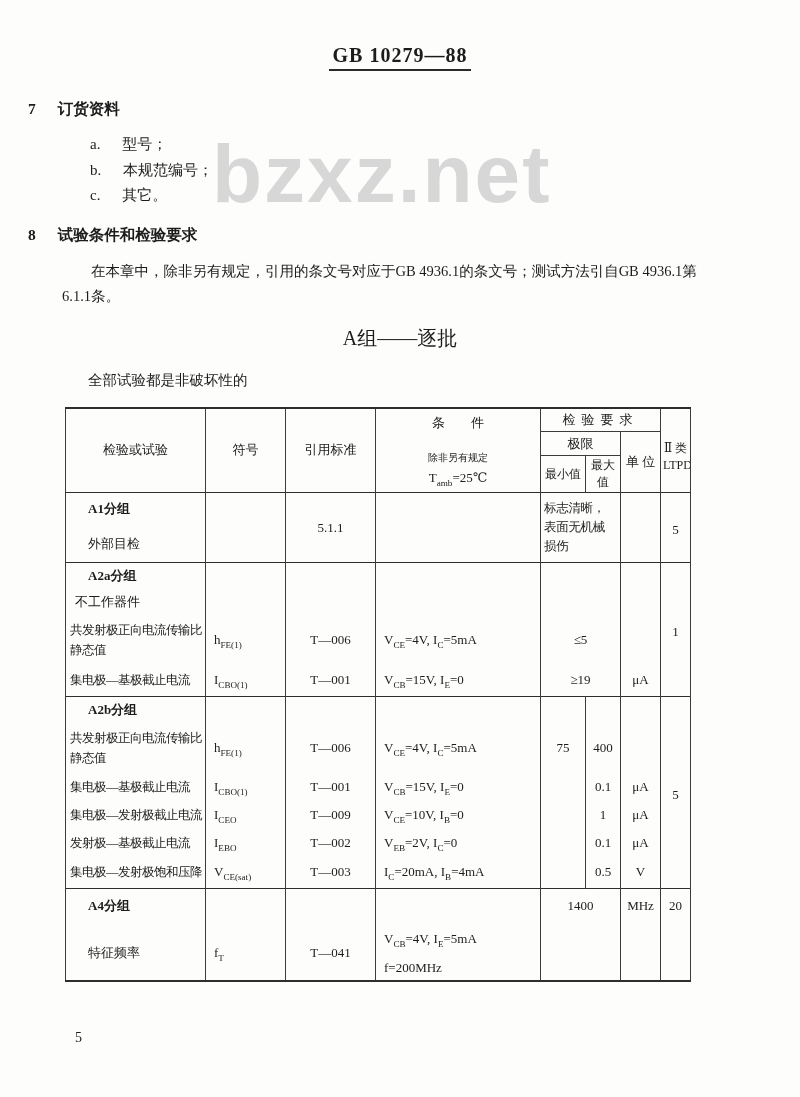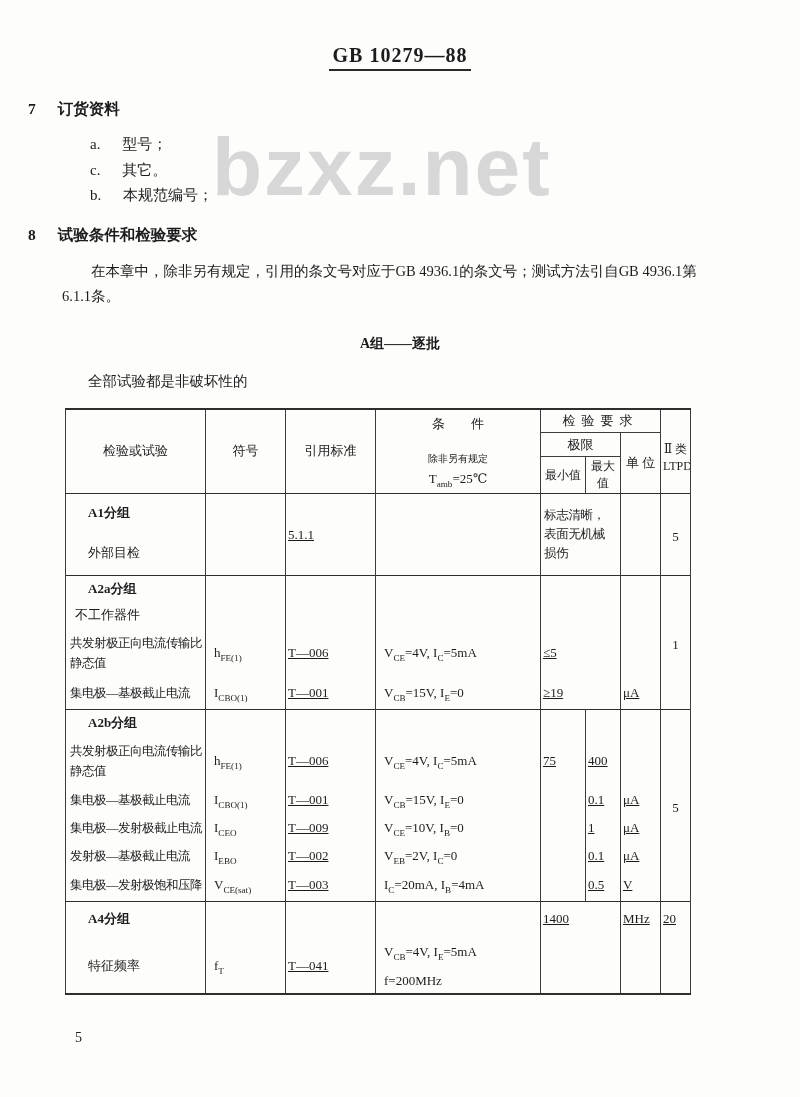--- a/index.html
+++ b/index.html
@@ -4,38 +4,38 @@
 <style>
   * { margin:0; padding:0; box-sizing:border-box; }
   html,body { background:#e8e8e8; }
   body { font-family:"Liberation Serif","DejaVu Serif",serif; color:#1c1c1c; }
   .page {
     position:relative; width:800px; height:1097px; margin:0 auto;
     background:#fdfdfc; overflow:hidden;
   }
   .content { position:relative; z-index:1; }
   .watermark {
-    position:absolute; z-index:0; top:120px; left:212px;
+    position:absolute; z-index:0; top:127px; left:212px;
     font-family:"Liberation Sans","DejaVu Sans",sans-serif;
     font-size:82px; font-weight:bold; letter-spacing:2px;
     color:#b9b9b9; opacity:.55; user-select:none;
   }
   .doc-number-wrap { padding-top:44px; text-align:center; }
   .doc-number {
     display:inline-block; font-weight:bold; font-size:20px; letter-spacing:1px;
     border-bottom:2px solid #2a2a2a; padding:0 4px 2px 4px;
   }
   .sec-heading { margin:28px 0 0 28px; font-weight:bold; font-size:15.5px; }
   .sec-heading .sec-num { margin-right:18px; }
   .order-list { margin:12px 0 0 90px; font-size:15px; line-height:25.5px; }
   .order-list .li-label { margin-right:18px; }
   .s8 { margin-top:16px; }
   .para { margin:13px 56px 0 62px; font-size:14.5px; line-height:25px; }
   .para .line1 { text-indent:29px; white-space:nowrap; }
-  .batch-title { margin-top:26px; text-align:center; font-weight:bold; font-size:14px; }
+  .batch-title { margin-top:16px; text-align:center; font-weight:normal; font-size:20px; }
   .batch-note { margin:19px 0 0 88px; font-size:14.5px; }
 
   table.spec {
     margin:17px 0 0 65px; width:625px; table-layout:fixed;
     border-collapse:collapse; font-size:13px; color:#1c1c1c;
     border-top:2px solid #2e2e2e; border-bottom:2px solid #2e2e2e;
   }
   table.spec td {
     border-left:1px solid #3c3c3c; border-right:1px solid #3c3c3c;
     vertical-align:middle; padding:1px 2px; overflow:hidden;
@@ -52,23 +52,23 @@
 
   tr.gstart td { border-top:1.5px solid #2e2e2e; }
   .h26{height:26px}.h28{height:28px}.h32{height:32px}.h34{height:34px}.h50{height:50px}.h58{height:58px}
   .c1 { text-align:left; }
   .gtitle { font-weight:bold; padding-left:22px !important; }
   .name { padding-left:4px !important; font-size:12.5px; letter-spacing:-0.5px; line-height:20px; }
   .indent1 { padding-left:22px !important; font-size:13px; }
   .indenth { padding-left:9px !important; font-size:13px; }
   .sym { padding-left:8px !important; }
   .cond { padding-left:8px !important; }
-  .ctr { text-align:left;text-decoration:underline; }
+  .ctr { text-align:center; }
   .ltpd { vertical-align:top; padding-top:6px !important; text-align:center; }
-  .reqtext { font-size:12.5px; line-height:19px; text-align:left; padding:12px 3px !important; letter-spacing:-0.3px; }
+  .reqtext { font-size:12.5px; line-height:19px; text-align:left; padding:6px 3px !important; letter-spacing:-0.3px; }
   .vtop { vertical-align:top; padding-top:5px !important; }
   .cond-line2 { margin-top:13px; }
   sub { font-size:0.7em; line-height:0; }
   .page-number { position:absolute; left:75px; top:1030px; font-size:14px; z-index:1; }
 </style>
 </head>
 <body>
 
 <div class="page">
   <div class="watermark">bzxz.net</div>
@@ -82,26 +82,26 @@
       <span class="sec-num">7</span>
       <span class="sec-title">订货资料</span>
     </div>
 
     <div class="order-list">
       <div class="list-item">
         <span class="li-label">a.</span>
         <span class="li-text">型号；</span>
       </div>
       <div class="list-item">
+        <span class="li-label">b.</span>
+        <span class="li-text">本规范编号；</span>
+      </div>
+      <div class="list-item">
         <span class="li-label">c.</span>
         <span class="li-text">其它。</span>
-      </div>
-      <div class="list-item">
-        <span class="li-label">b.</span>
-        <span class="li-text">本规范编号；</span>
       </div>
     </div>
 
     <div class="sec-heading s8">
       <span class="sec-num">8</span>
       <span class="sec-title">试验条件和检验要求</span>
     </div>
 
     <div class="para">
       <div class="line1">在本章中，除非另有规定，引用的条文号对应于GB 4936.1的条文号；测试方法引自GB 4936.1第</div>

